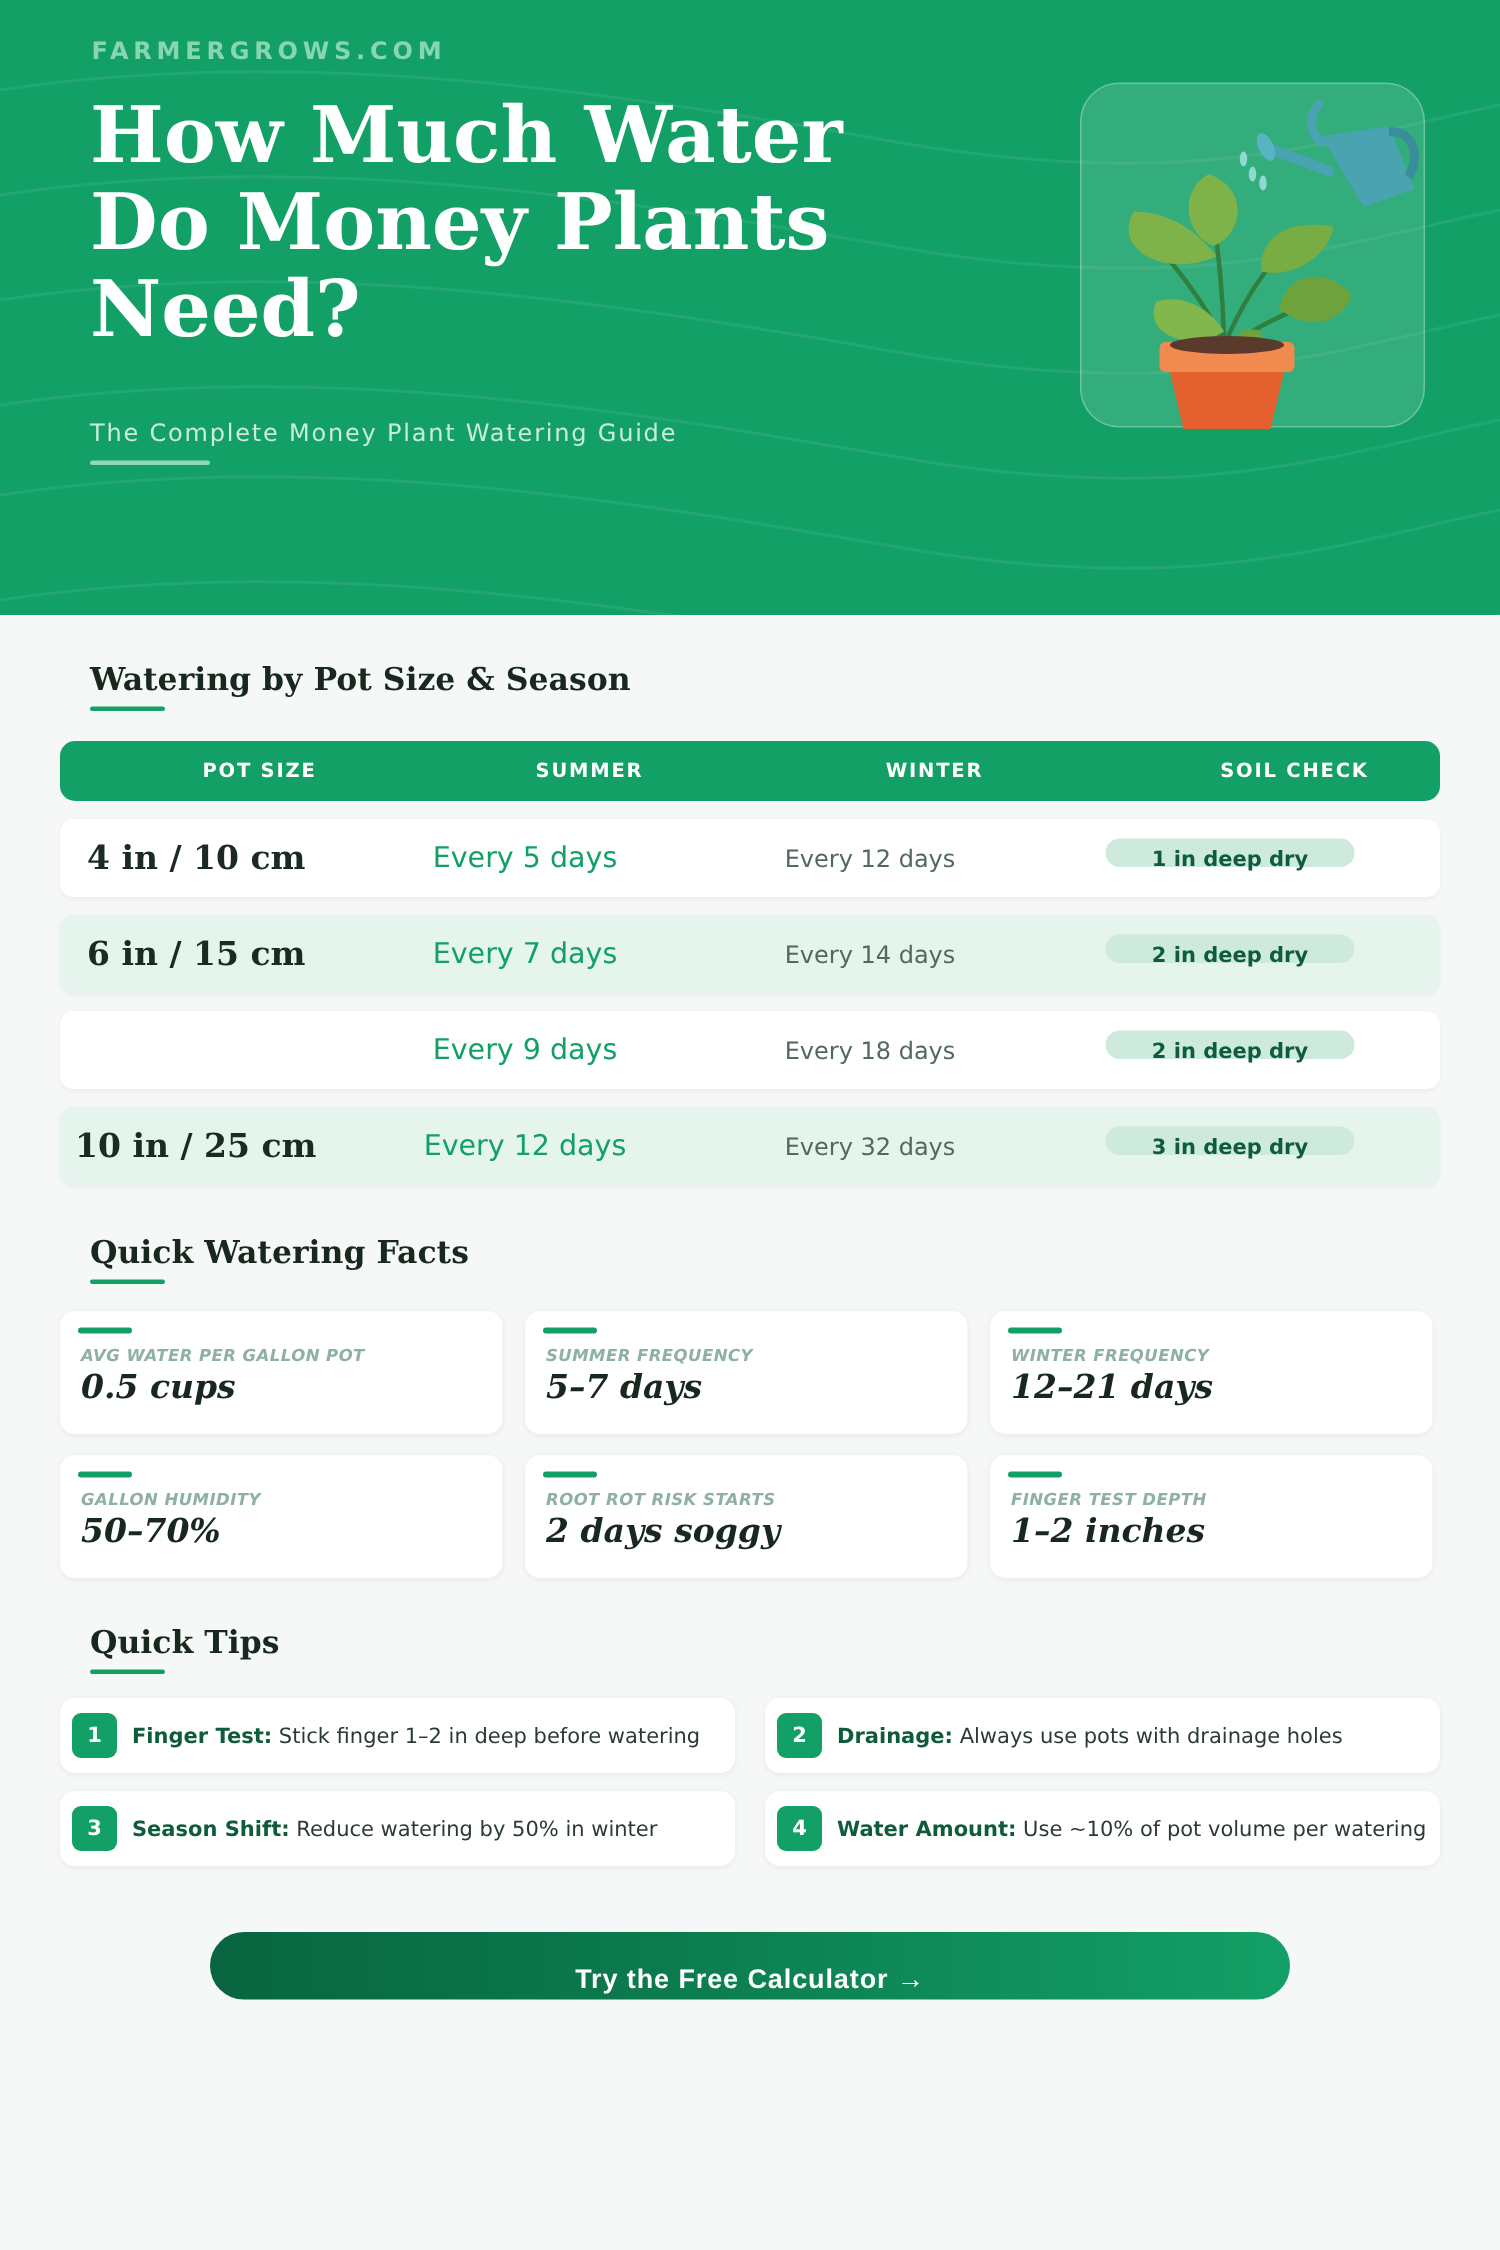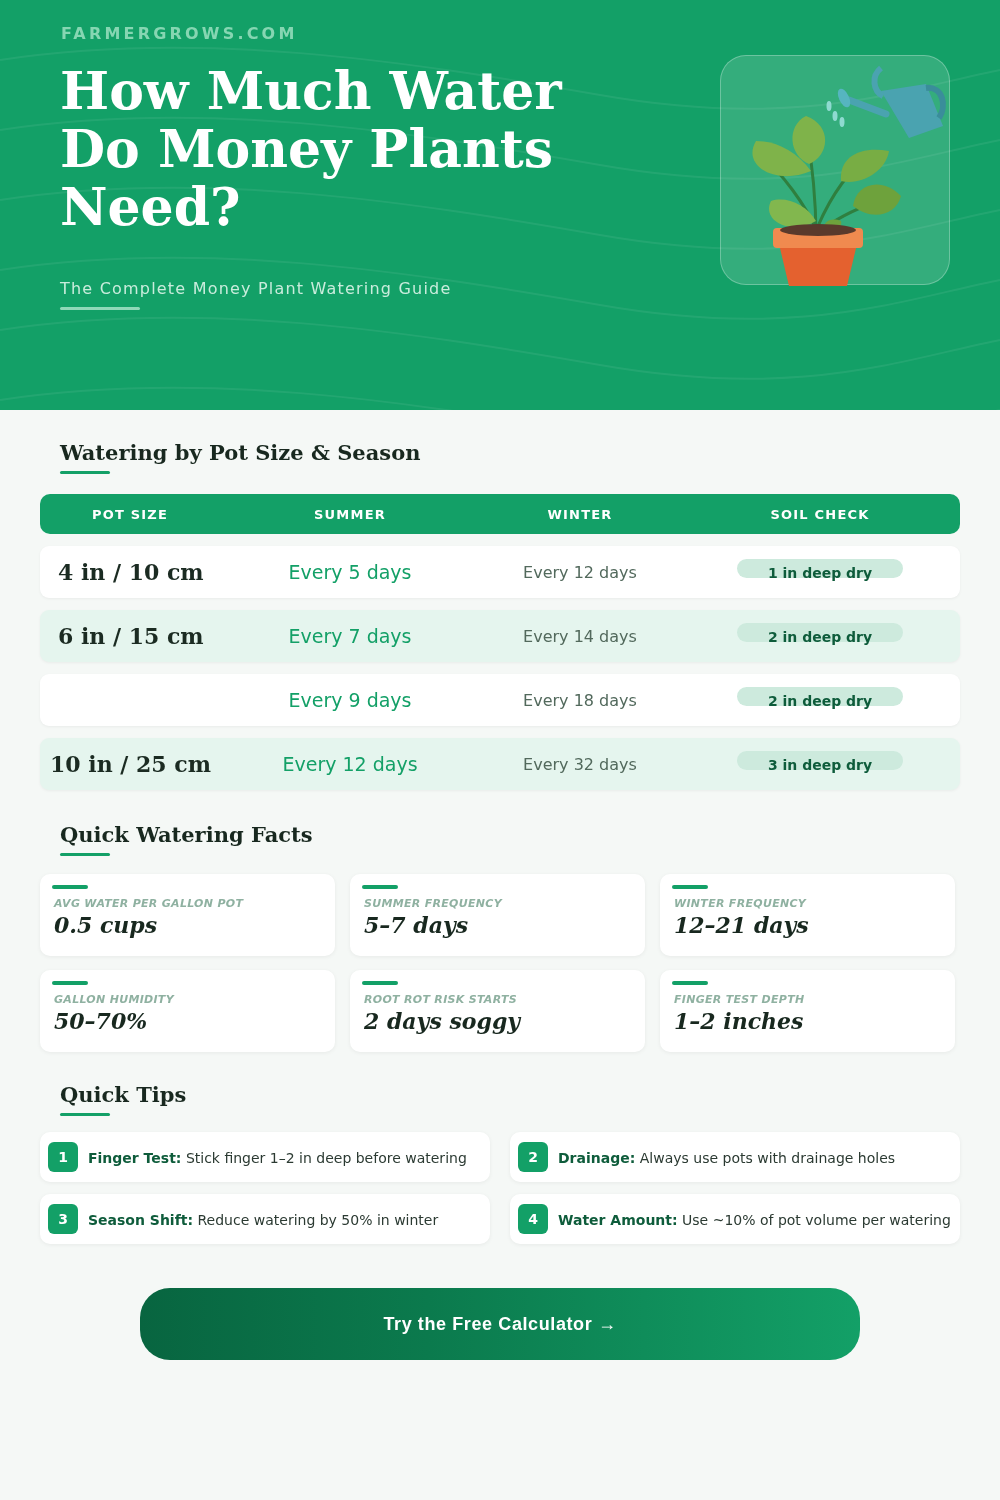--- a/index.html
+++ b/index.html
@@ -57,20 +57,21 @@
 
   
   .table-head {
     position: absolute; left: 40px; top: 494px; width: 920px; height: 40px;
     background: #13a067; border-radius: 10px;
   }
   .th {
     position: absolute; top: 0; height: 40px; line-height: 42px;
     font-size: 13px; font-weight: bold; letter-spacing: 1.2px; color: #ffffff;
     text-align: center;
+    margin-left: 43px;
   }
   .row {
     position: absolute; left: 40px; width: 920px; height: 52px; border-radius: 9px;
     box-shadow: 0 1px 3px rgba(0,0,0,0.05);
   }
   .row.white { background: #ffffff; }
   .row.tint { background: #e5f5ee; }
   .cell-size {
     position: absolute; top: 0; height: 52px; line-height: 52px;
     font-family: "DejaVu Serif", serif; font-weight: bold; font-size: 22px; color: #1b2b22;
@@ -118,21 +119,21 @@
     text-align: center; line-height: 30px;
   }
   .tip-text {
     position: absolute; left: 48px; top: 0; height: 50px; line-height: 52px;
     font-size: 14px; color: #2b3a32; white-space: nowrap;
   }
   .tip-strong { font-weight: bold; color: #0e5c3b; }
 
   
   .cta {
-    position: absolute; left: 140px; top: 1288px; width: 720px; height: 72px; border-radius: 30px;
+    position: absolute; left: 140px; top: 1288px; width: 720px; height: 45px; border-radius: 30px;
     background: linear-gradient(90deg, #086540 0%, #0b7a4d 40%, #13a067 100%);
     color: #ffffff; font-weight: bold; font-size: 18px; letter-spacing: 0.6px;
     text-align: center; line-height: 62px; border: none; cursor: pointer;
   }
 </style>
 </head>
 <body>
 
 <header class="hero">
   <svg class="hero-waves" width="1000" height="410" viewBox="0 0 1000 410">

